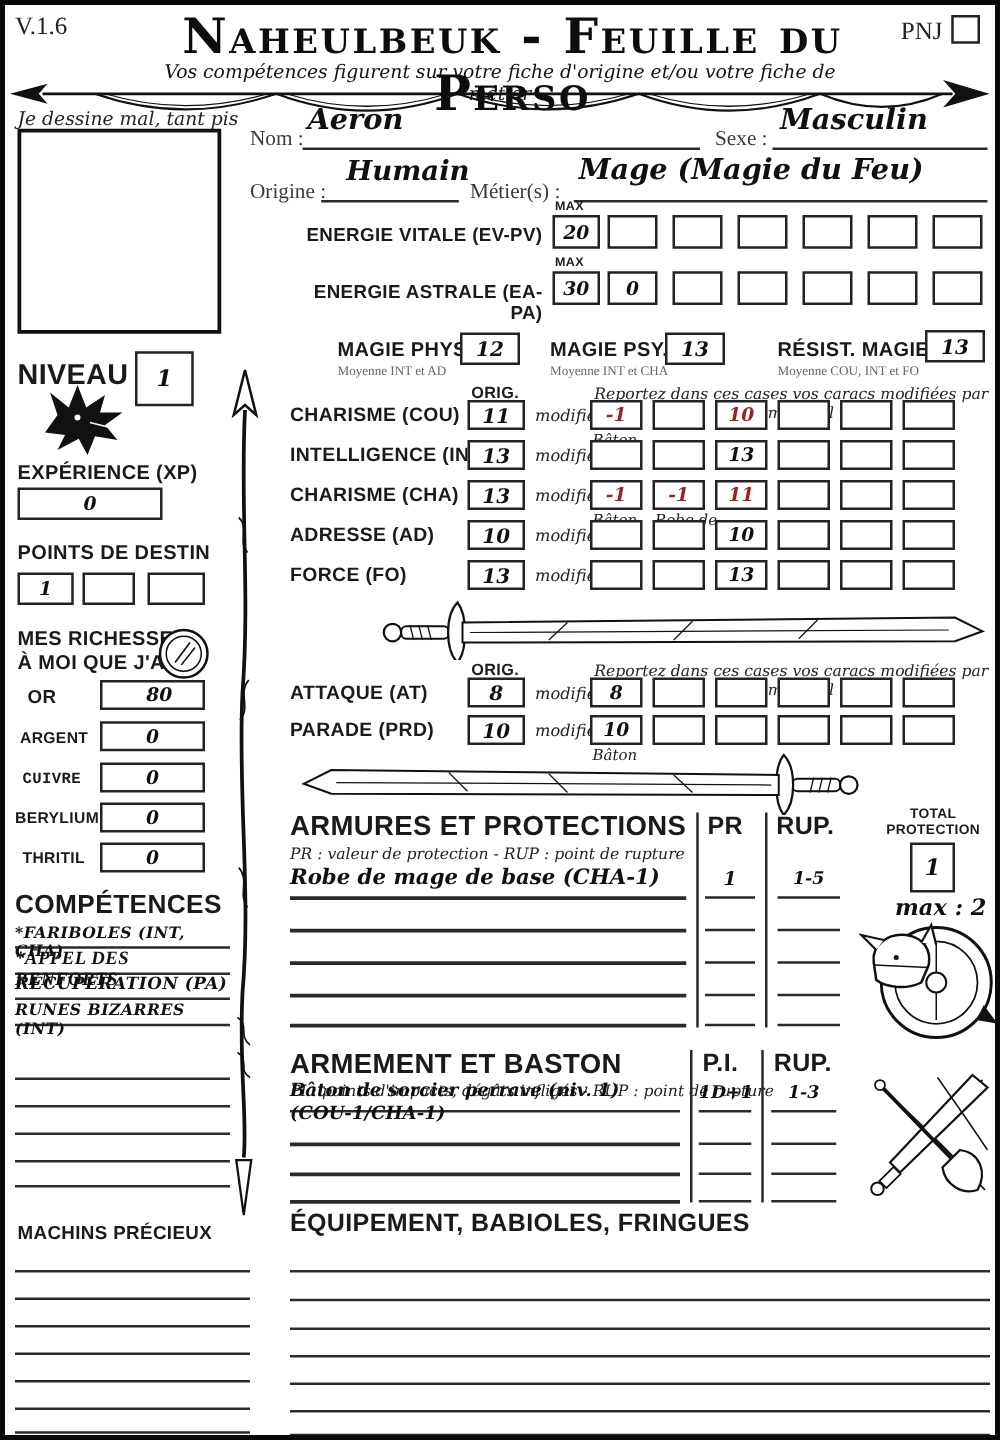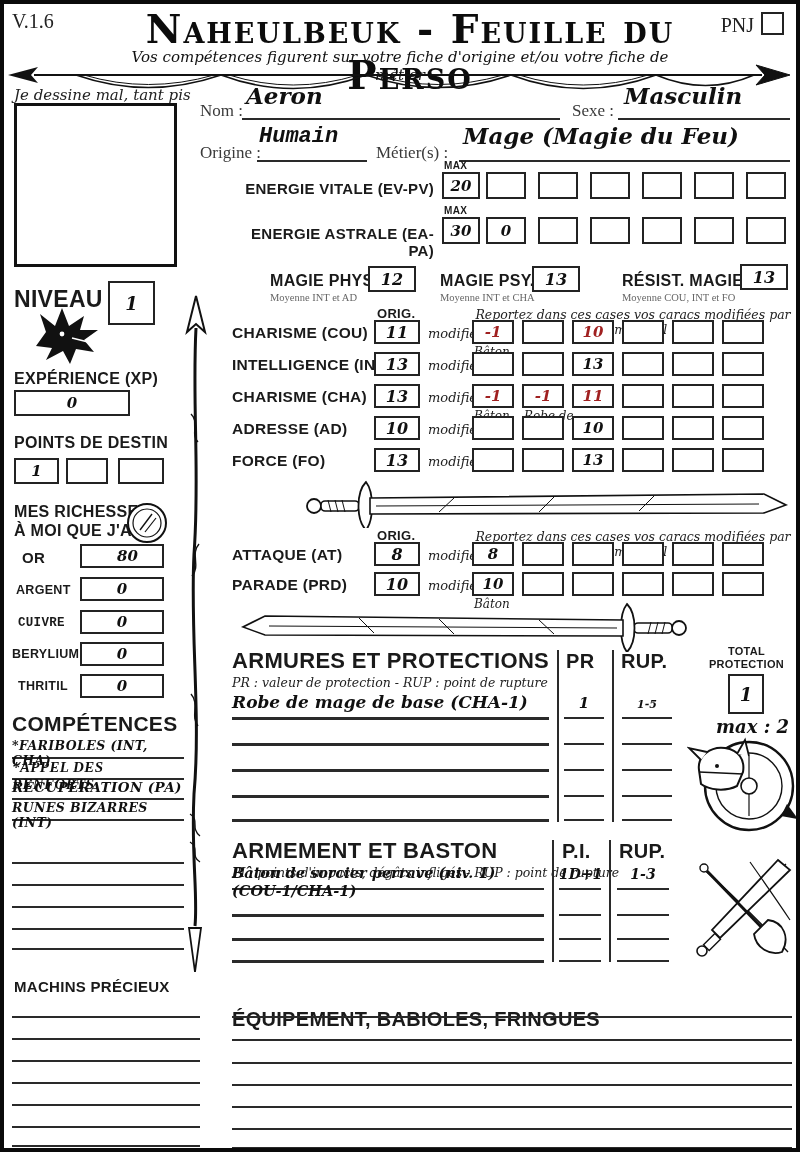--- a/index.html
+++ b/index.html
@@ -60,21 +60,21 @@
   <div class="abs serif" style="left:196px;top:97px;font-size:17px;">Nom :</div>
   <div class="abs uline" style="left:238px;top:78px;width:318px;height:36px;">
     <span class="hand" style="font-size:23px;margin-left:4px;">Aeron</span>
   </div>
   <div class="abs serif" style="left:568px;top:97px;font-size:17px;">Sexe :</div>
   <div class="abs uline" style="left:614px;top:78px;width:172px;height:36px;">
     <span class="hand" style="font-size:23px;margin-left:6px;">Masculin</span>
   </div>
   <div class="abs serif" style="left:196px;top:139px;font-size:17px;">Origine :</div>
   <div class="abs uline" style="left:253px;top:120px;width:110px;height:36px;">
-    <span class="hand" style="font-size:22px;margin-left:2px;font-family:Liberation Mono, monospace;">Humain</span>
+    <span class="hand" style="font-size:22px;margin-left:20px;">Humain</span>
   </div>
   <div class="abs serif" style="left:372px;top:139px;font-size:17px;">Métier(s) :</div>
   <div class="abs uline" style="left:455px;top:118px;width:331px;height:38px;">
     <span class="hand" style="font-size:23px;margin-left:4px;">Mage (Magie du Feu)</span>
   </div>
 
   <div class="abs lbl" style="left:228px;top:176px;width:202px;text-align:right;font-size:15px;">ENERGIE VITALE (EV-PV)</div>
   <div class="abs lbl" style="left:440px;top:156px;font-size:10px;">MAX</div>
   <div class="abs box hand" style="left:438px;top:168px;width:38px;height:27px;font-size:15px;">20</div>
   <div class="abs erow" style="left:482px;top:168px;width:306px;height:27px;">
@@ -324,21 +324,21 @@
 
   <div class="abs lbl" style="left:228px;top:644px;font-size:22px;">ARMURES ET PROTECTIONS</div>
   <div class="abs script" style="left:228px;top:671px;font-size:12.5px;">PR : valeur de protection - RUP : point de rupture</div>
   <div class="vdiv" style="left:553px;top:646px;height:172px;"></div>
   <div class="vdiv" style="left:608px;top:646px;height:172px;"></div>
   <div class="abs lbl" style="left:562px;top:646px;font-size:20px;">PR</div>
   <div class="abs lbl" style="left:617px;top:646px;font-size:20px;">RUP.</div>
 
   <div class="abs thick" style="left:228px;top:688px;width:317px;height:25px;"><span class="hand" style="font-size:17px;">Robe de mage de base (CHA-1)</span></div>
   <div class="abs uline" style="left:560px;top:690px;width:40px;height:23px;text-align:center;"><span class="hand" style="font-size:15px;">1</span></div>
-  <div class="abs uline" style="left:618px;top:690px;width:50px;height:23px;text-align:center;"><span class="hand" style="font-size:11px;text-align:right;">1-5</span></div>
+  <div class="abs uline" style="left:618px;top:690px;width:50px;height:23px;text-align:center;"><span class="hand" style="font-size:14px;text-align:right;">1-5</span></div>
 
   <div class="abs thick" style="left:228px;top:714px;width:317px;height:25px;"></div>
   <div class="abs uline" style="left:560px;top:716px;width:40px;height:23px;"></div>
   <div class="abs uline" style="left:618px;top:716px;width:50px;height:23px;"></div>
 
   <div class="abs thick" style="left:228px;top:740px;width:317px;height:25px;"></div>
   <div class="abs uline" style="left:560px;top:742px;width:40px;height:23px;"></div>
   <div class="abs uline" style="left:618px;top:742px;width:50px;height:23px;"></div>
 
   <div class="abs thick" style="left:228px;top:766px;width:317px;height:25px;"></div>
@@ -402,21 +402,21 @@
       <polygon points="88,4 100,14 30,82 22,74" fill="#fff" stroke="#111" stroke-width="1.8"></polygon>
       <rect x="14" y="82" width="16" height="8" transform="rotate(-45 22 86)" fill="#fff" stroke="#111" stroke-width="1.4"></rect>
       <circle cx="12" cy="95" r="5" fill="#fff" stroke="#111" stroke-width="1.6"></circle>
       <line x1="16" y1="14" x2="80" y2="80" stroke="#111" stroke-width="3"></line>
       <path d="M78,64 C94,66 100,82 92,96 C80,100 66,92 64,78 Z" fill="#fff" stroke="#111" stroke-width="1.8"></path>
       <circle cx="14" cy="12" r="4" fill="#fff" stroke="#111" stroke-width="1.4"></circle>
       <path d="M60,6 Q84,40 100,64" fill="none" stroke="#111" stroke-width="1.2"></path>
     </svg>
   </div>
 
-  <div class="abs lbl" style="left:228px;top:1004px;font-size:20px;">ÉQUIPEMENT, BABIOLES, FRINGUES</div>
+  <div class="abs lbl" style="left:228px;top:964px;font-size:20px;">ÉQUIPEMENT, BABIOLES, FRINGUES</div>
   <div class="abs uline" style="left:228px;top:990px;width:560px;height:22px;"></div>
   <div class="abs uline" style="left:228px;top:1013px;width:560px;height:22px;"></div>
   <div class="abs uline" style="left:228px;top:1036px;width:560px;height:22px;"></div>
   <div class="abs uline" style="left:228px;top:1058px;width:560px;height:22px;"></div>
   <div class="abs uline" style="left:228px;top:1080px;width:560px;height:22px;"></div>
   <div class="abs uline" style="left:228px;top:1102px;width:560px;height:22px;"></div>
   <div class="abs uline" style="left:228px;top:1121px;width:560px;height:22px;"></div>
 
   <div class="abs lbl" style="left:10px;top:282px;font-size:23px;">NIVEAU</div>
   <div class="abs box hand" style="left:104px;top:277px;width:47px;height:44px;font-size:18px;">1</div>

